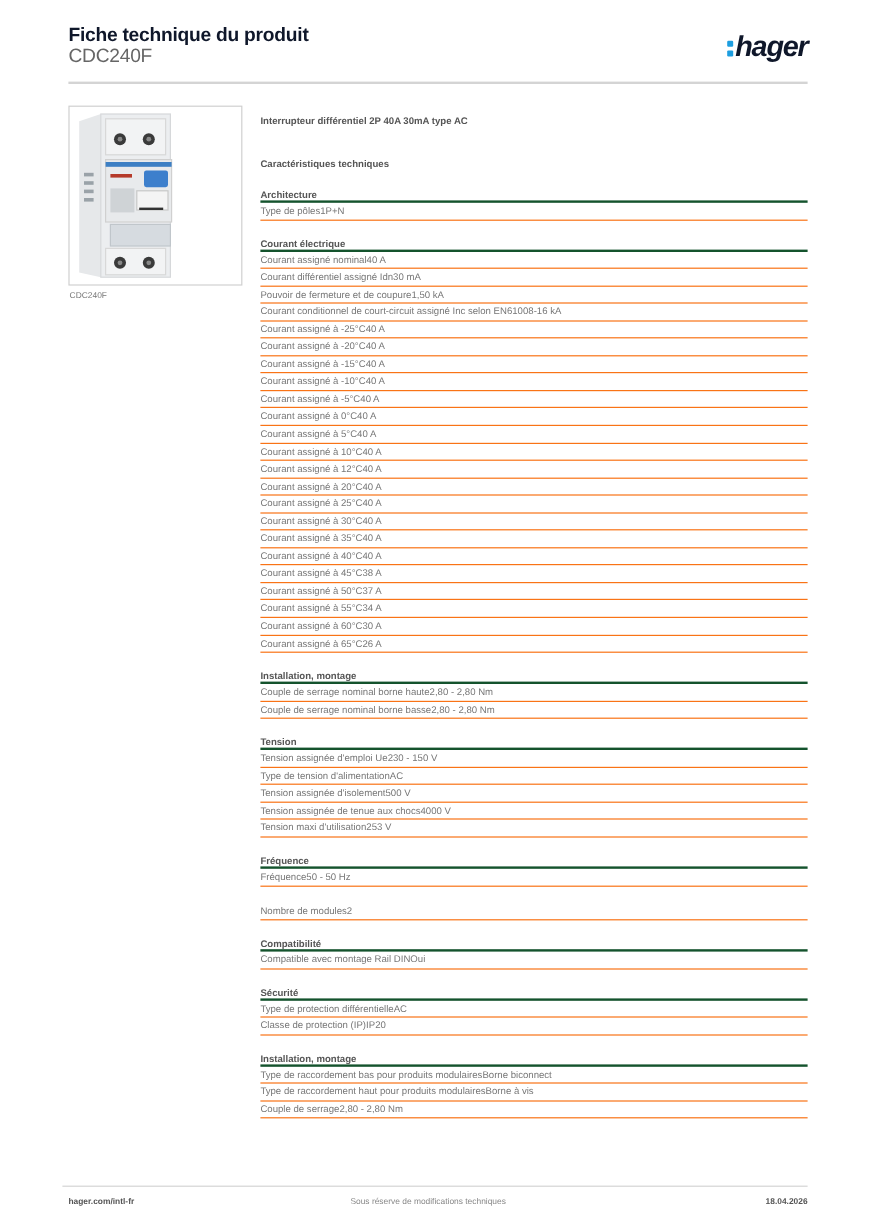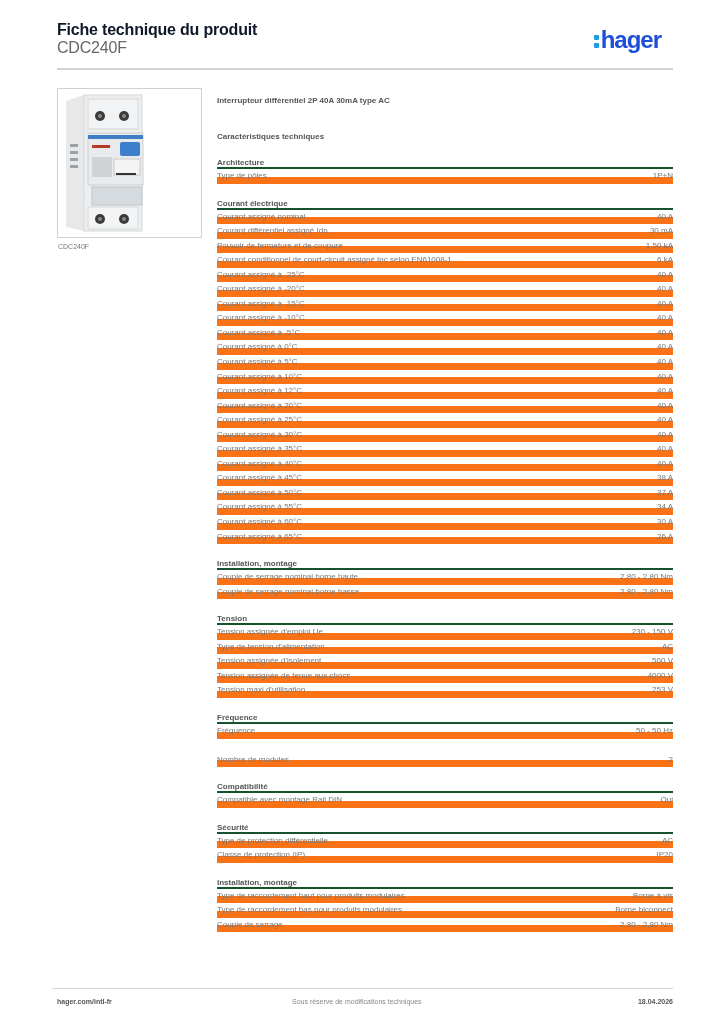--- a/index.html
+++ b/index.html
@@ -2,36 +2,36 @@
 <html><head>
 <meta charset="utf-8">
 <style>
   * { box-sizing: border-box; margin: 0; padding: 0; }
   html, body { width: 724px; height: 1024px; background: #ffffff; }
   body { position: relative; font-family: "Liberation Sans", sans-serif; color: #555; overflow: hidden; }
 
   .header { position: absolute; left: 57px; top: 21px; width: 616px; }
   .header .doc-title { font-size: 16px; font-weight: bold; color: #0f172a; line-height: 18px; letter-spacing: -0.2px; }
   .header .doc-model { font-size: 16px; color: #666; line-height: 17px; letter-spacing: -0.2px; }
-  .logo { position: absolute; right: 12px; top: 6px; font-size: 24px; font-weight: bold; color: #1d4ed8; letter-spacing: -1px; line-height: 26px; }
+  .logo { position: absolute; right: 0; top: 6px; font-size: 24px; font-weight: bold; color: #0f172a; letter-spacing: -1px; line-height: 26px; font-style: italic; }
   .logo .colon { display: inline-block; width: 5px; position: relative; margin-right: 2px; height: 16px; vertical-align: -1px; }
   .logo .colon::before, .logo .colon::after { content: ""; position: absolute; left: 0; width: 5px; height: 5px; background: #1d9ee0; border-radius: 1px; }
   .logo .colon::before { top: 2px; }
   .logo .colon::after { top: 10px; }
   .header-rule { position: absolute; left: 57px; top: 68px; width: 616px; height: 2px; background: #d4d4d4; }
 
   .product-image { position: absolute; left: 57px; top: 88px; width: 145px; height: 150px; border: 1px solid #d0d0d0; background: #fff; overflow: hidden; }
   .product-caption { position: absolute; left: 58px; top: 243px; font-size: 7px; color: #777; }
 
   .content { position: absolute; left: 217px; top: 95px; width: 456px; }
   .subtitle { font-size: 8px; font-weight: bold; color: #555; height: 12px; line-height: 12px; }
   .char-title { margin-top: 24px; font-size: 8px; font-weight: bold; color: #555; height: 12px; line-height: 12px; }
   .section { margin-top: 14px; }
   .section-head { font-size: 8px; font-weight: bold; color: #555; height: 12px; line-height: 12px; border-bottom: 2px solid #14532d; }
-  .row { display: flex; justify-content: space-between; font-size: 8px; color: #777; height: 14.55px; line-height: 14px; border-bottom: 7px solid #f97316; }
+  .row { display: flex; font-size: 8px; color: #777; height: 14.55px; line-height: 14px; border-bottom: 1px solid #f97316; }
   .row .lbl { white-space: nowrap; }
   .row .val { white-space: nowrap; text-align: right; }
 
   .footer-rule { position: absolute; left: 52px; top: 988px; width: 621px; height: 1px; background: #d4d4d4; }
   .footer { position: absolute; left: 57px; top: 998px; width: 616px; font-size: 7px; height: 10px; }
   .footer .f-left { position: absolute; left: 0; font-weight: bold; color: #555; }
   .footer .f-center { position: absolute; left: 235px; color: #888; }
   .footer .f-right { position: absolute; right: 0; font-weight: bold; color: #555; }
 </style>
 </head>
@@ -247,26 +247,26 @@
           <span class="val">AC</span>
         </div>
         <div class="row">
           <span class="lbl">Classe de protection (IP)</span>
           <span class="val">IP20</span>
         </div>
       </div>
       <div class="section">
         <div class="section-head">Installation, montage</div>
         <div class="row">
+          <span class="lbl">Type de raccordement bas pour produits modulaires</span>
+          <span class="val">Borne biconnect</span>
+        </div>
+        <div class="row">
           <span class="lbl">Type de raccordement haut pour produits modulaires</span>
           <span class="val">Borne à vis</span>
-        </div>
-        <div class="row">
-          <span class="lbl">Type de raccordement bas pour produits modulaires</span>
-          <span class="val">Borne biconnect</span>
         </div>
         <div class="row">
           <span class="lbl">Couple de serrage</span>
           <span class="val">2,80 - 2,80 Nm</span>
         </div>
       </div>
     </div>
 </div>
 
 <div class="footer-rule"></div>

